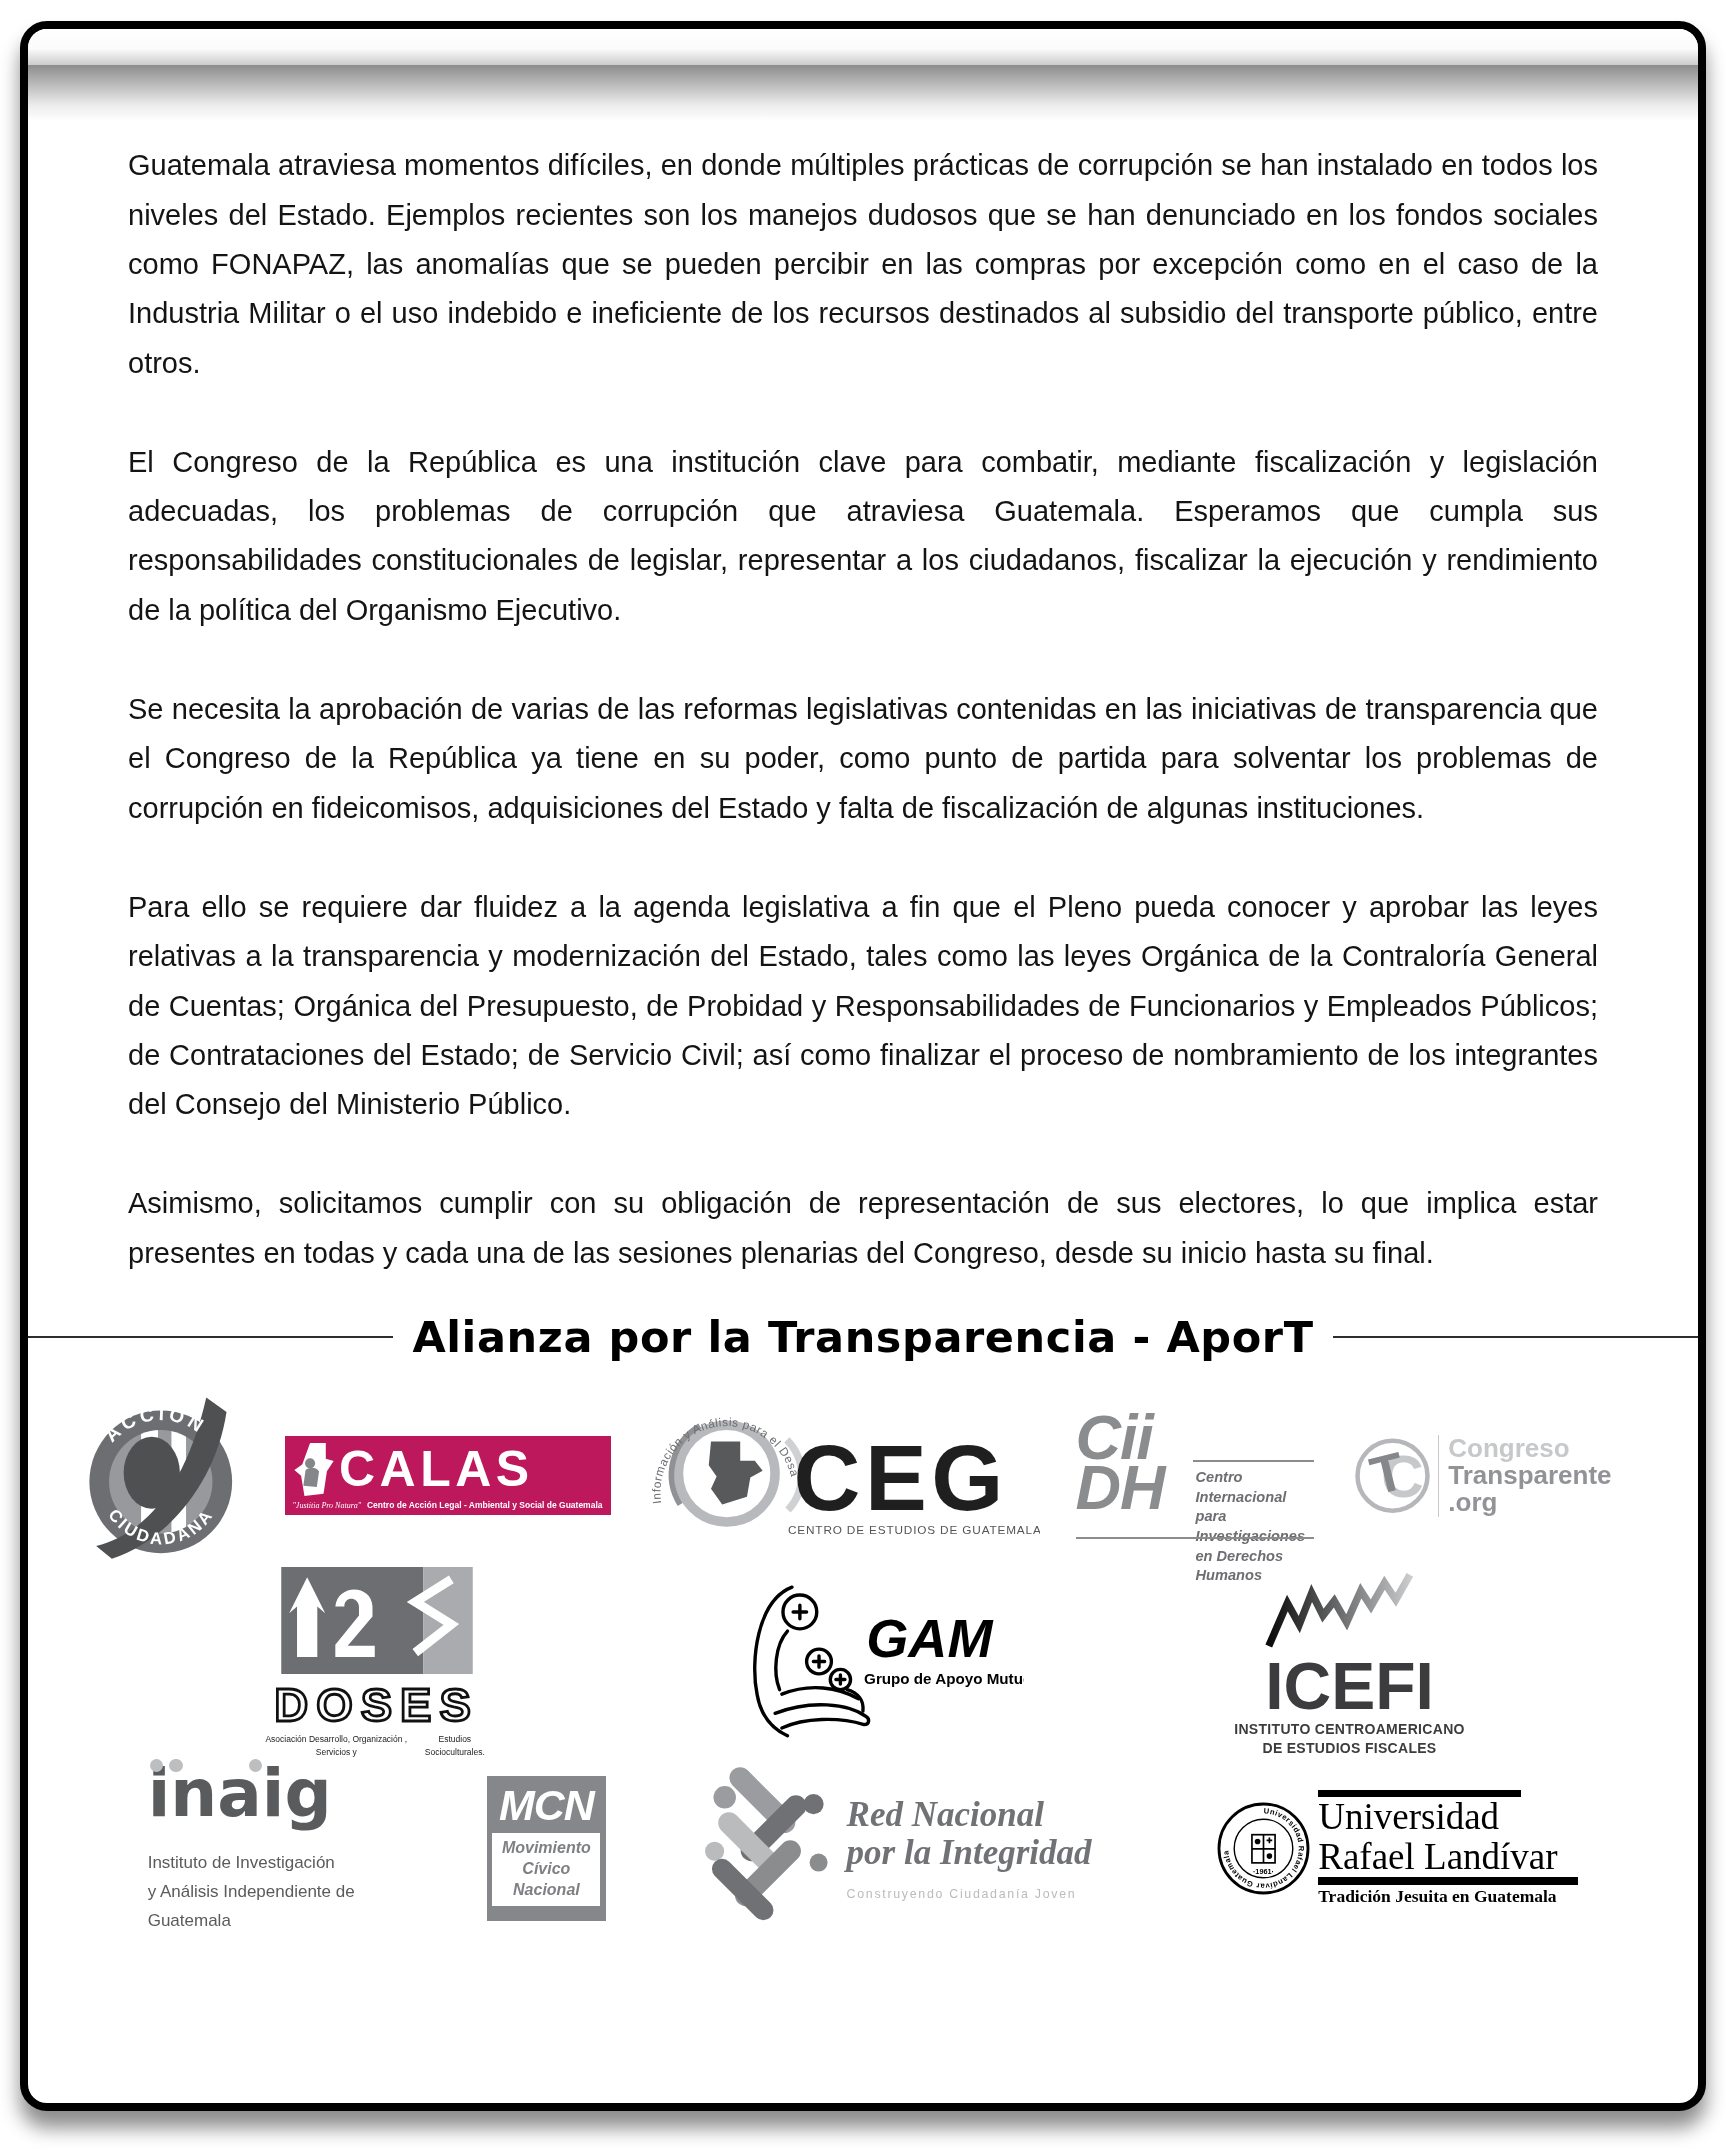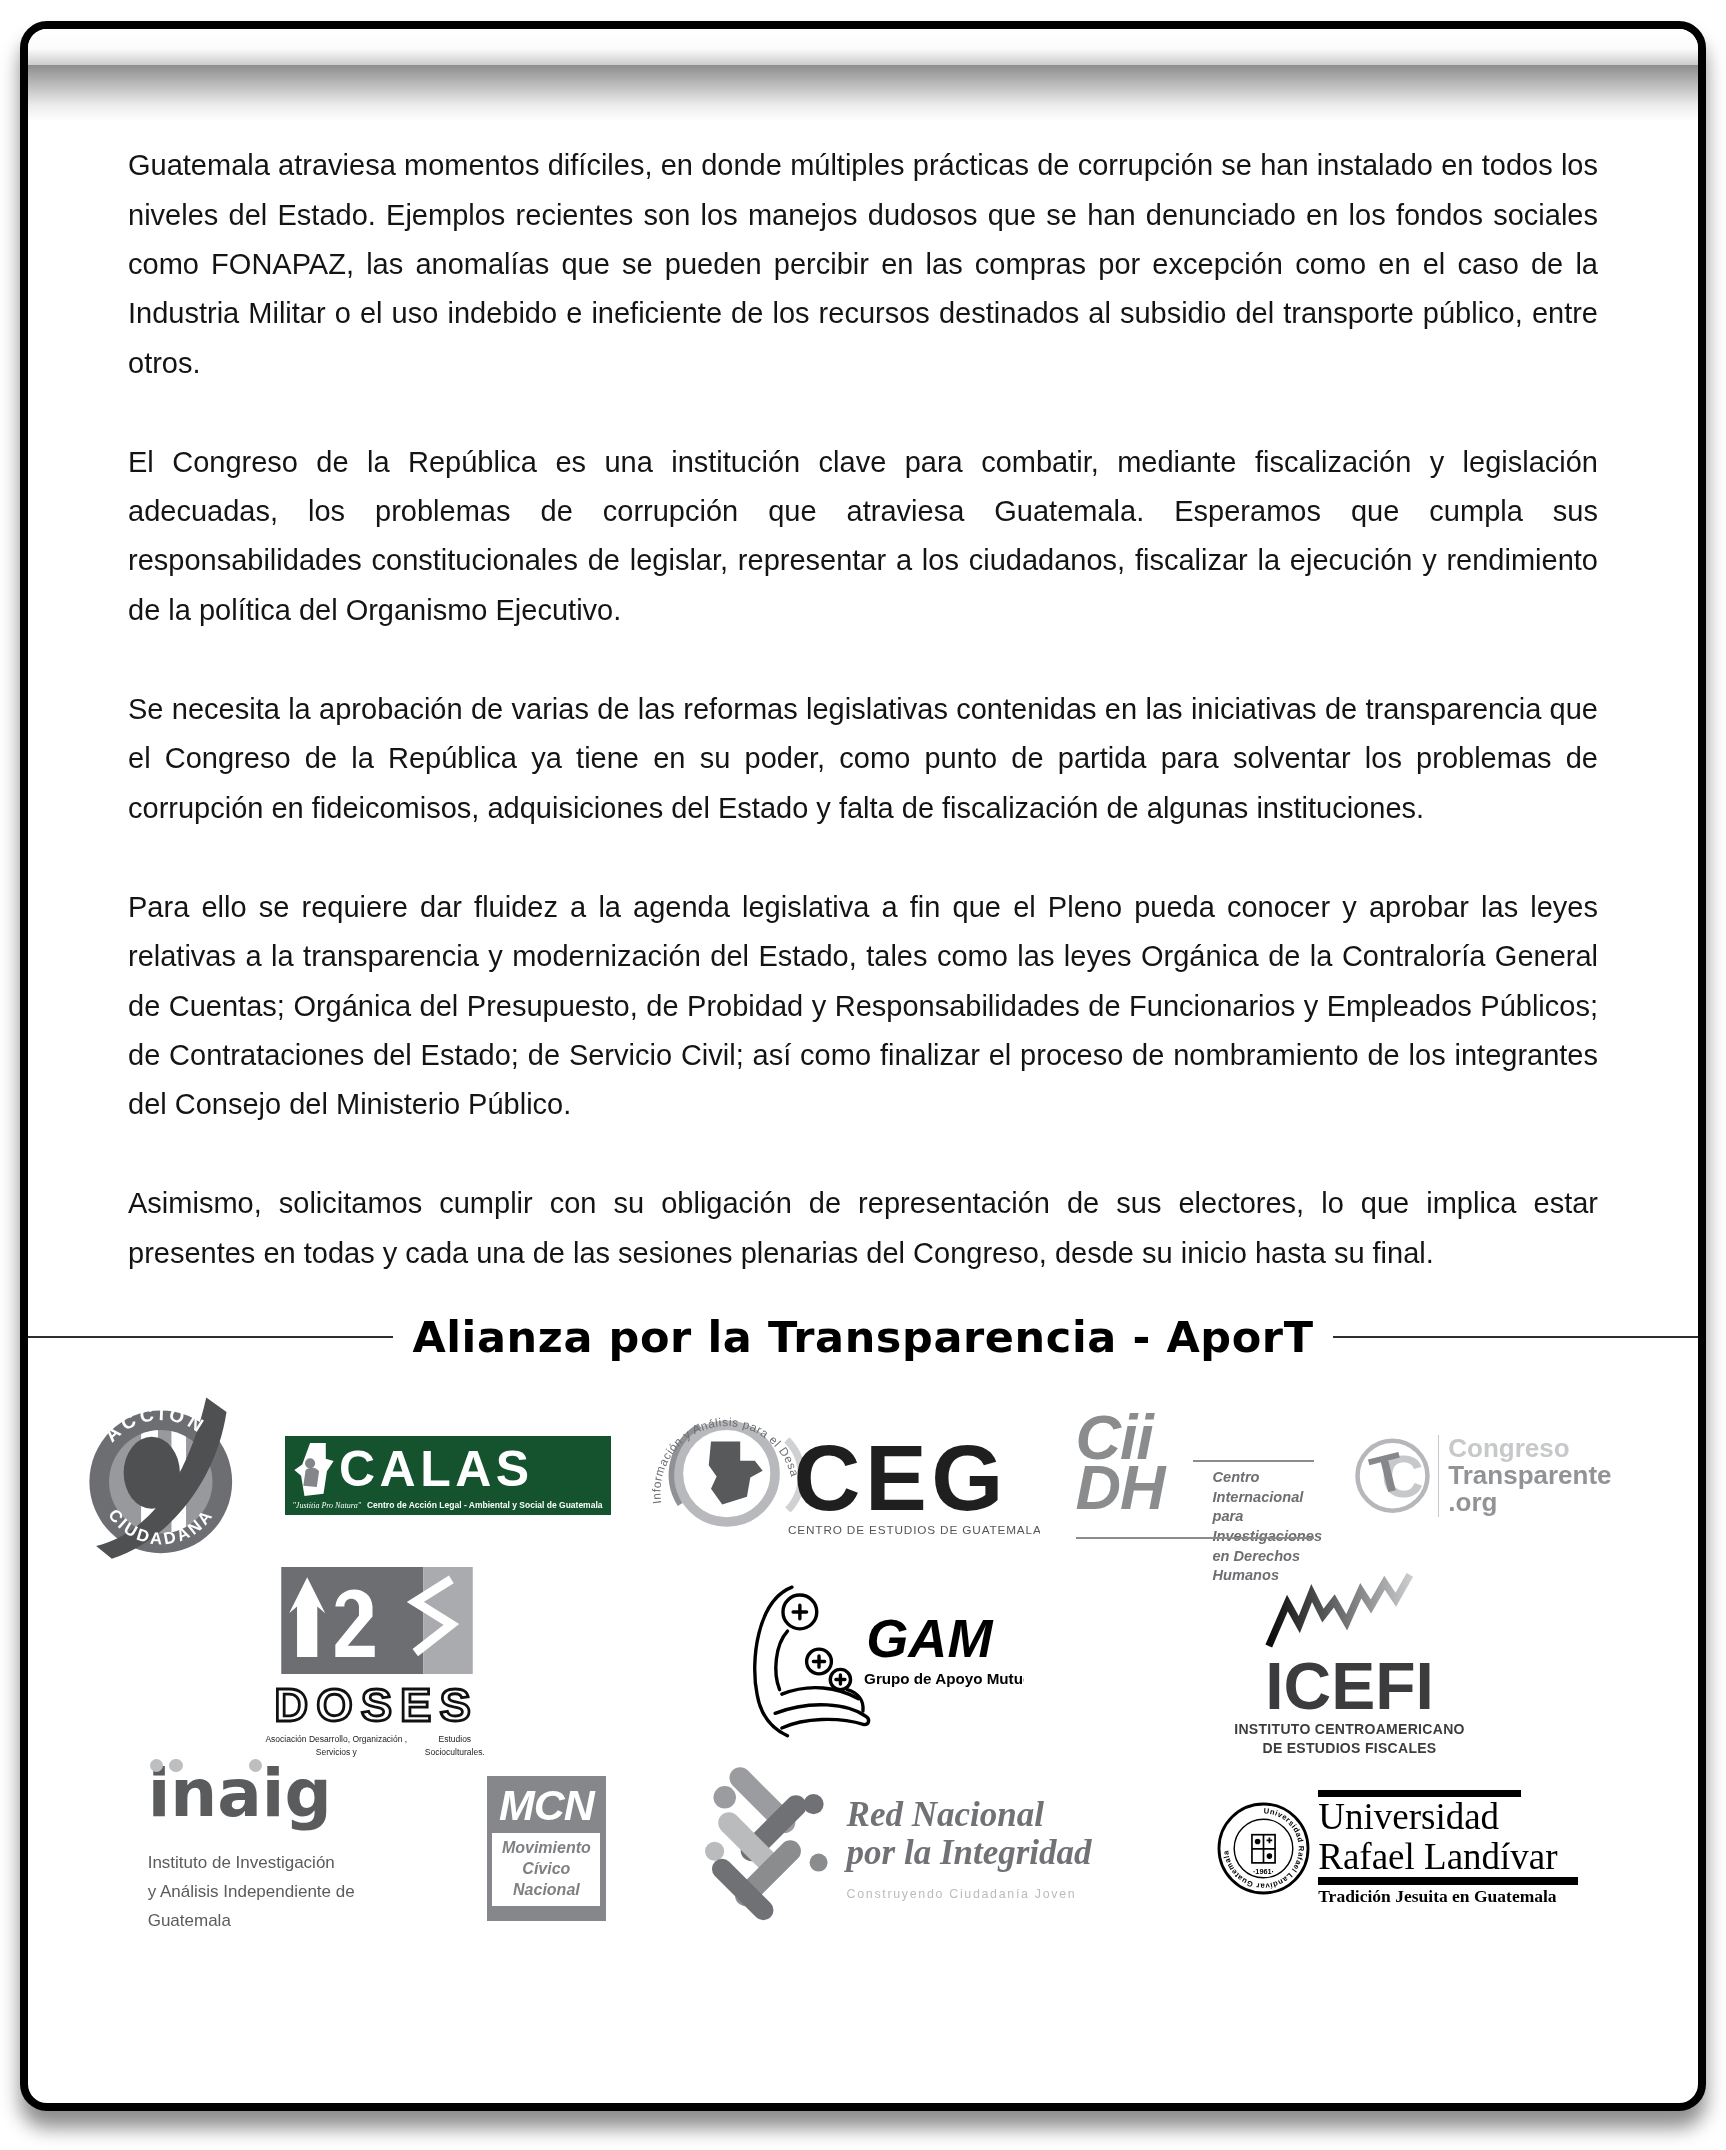--- a/index.html
+++ b/index.html
@@ -29,32 +29,32 @@
   .alliance .rule{flex:1;height:2.8px;background:#2e2e2e;}
   .alliance h2{margin:0 19px;font-family:"DejaVu Sans",sans-serif;font-weight:bold;font-size:43px;
     letter-spacing:0.6px;color:#000;white-space:nowrap;}
 
   
   .logo-row{display:flex;align-items:center;justify-content:space-evenly;padding:0 22.5px;}
   .row1{min-height:169px;} .row2{min-height:197px;} .row3{min-height:116px;}
   .logo{flex:0 0 auto;}
 
   
-  .calas{width:326px;background:#14532d;padding:5.6px 8px 4.5px;box-sizing:border-box;}
+  .calas{width:326px;background:#be185d;padding:5.6px 8px 4.5px;box-sizing:border-box;}
   .calas-top{display:flex;align-items:center;}
   .calas-name{font-weight:900;font-size:50px;line-height:.95;color:#fff;letter-spacing:4.5px;margin-left:4.5px;}
   .calas-bottom{display:flex;justify-content:space-between;align-items:baseline;margin-top:3.4px;}
   .calas-motto{font-family:"Liberation Serif",serif;font-style:italic;font-size:8px;color:#fff;}
   .calas-tagline{font-weight:bold;font-size:8.5px;color:#fff;white-space:nowrap;}
 
   
   .ciidh{position:relative;width:242px;height:127px;}
   .ciidh-big{font-style:italic;font-weight:900;font-size:63px;line-height:.8;color:#8a8c8e;letter-spacing:-1.1px;}
   .ciidh-line-top{position:absolute;left:117px;right:3.4px;top:48px;height:2.3px;background:#8a8c8e;}
-  .ciidh-tag{position:absolute;left:137px;top:56px;display:flex;flex-direction:column;
+  .ciidh-tag{position:absolute;left:120px;top:56px;display:flex;flex-direction:column;
     font-style:italic;font-weight:bold;font-size:14.6px;line-height:1.35;color:#6d6e71;}
   .ciidh-line-bottom{position:absolute;left:0;right:3.4px;bottom:0;height:2.3px;background:#8a8c8e;}
 
   
   .ct{display:flex;align-items:center;width:287px;}
   .ct-divider{width:1.7px;height:82px;background:#c6c8ca;margin:0 9px 0 5.6px;}
   .ct-text{display:flex;flex-direction:column;font-weight:bold;font-size:26px;line-height:1.05;}
   .ct-l1{color:#c6c8ca;}.ct-l2{color:#919396;}.ct-l3{color:#919396;}
 
   

